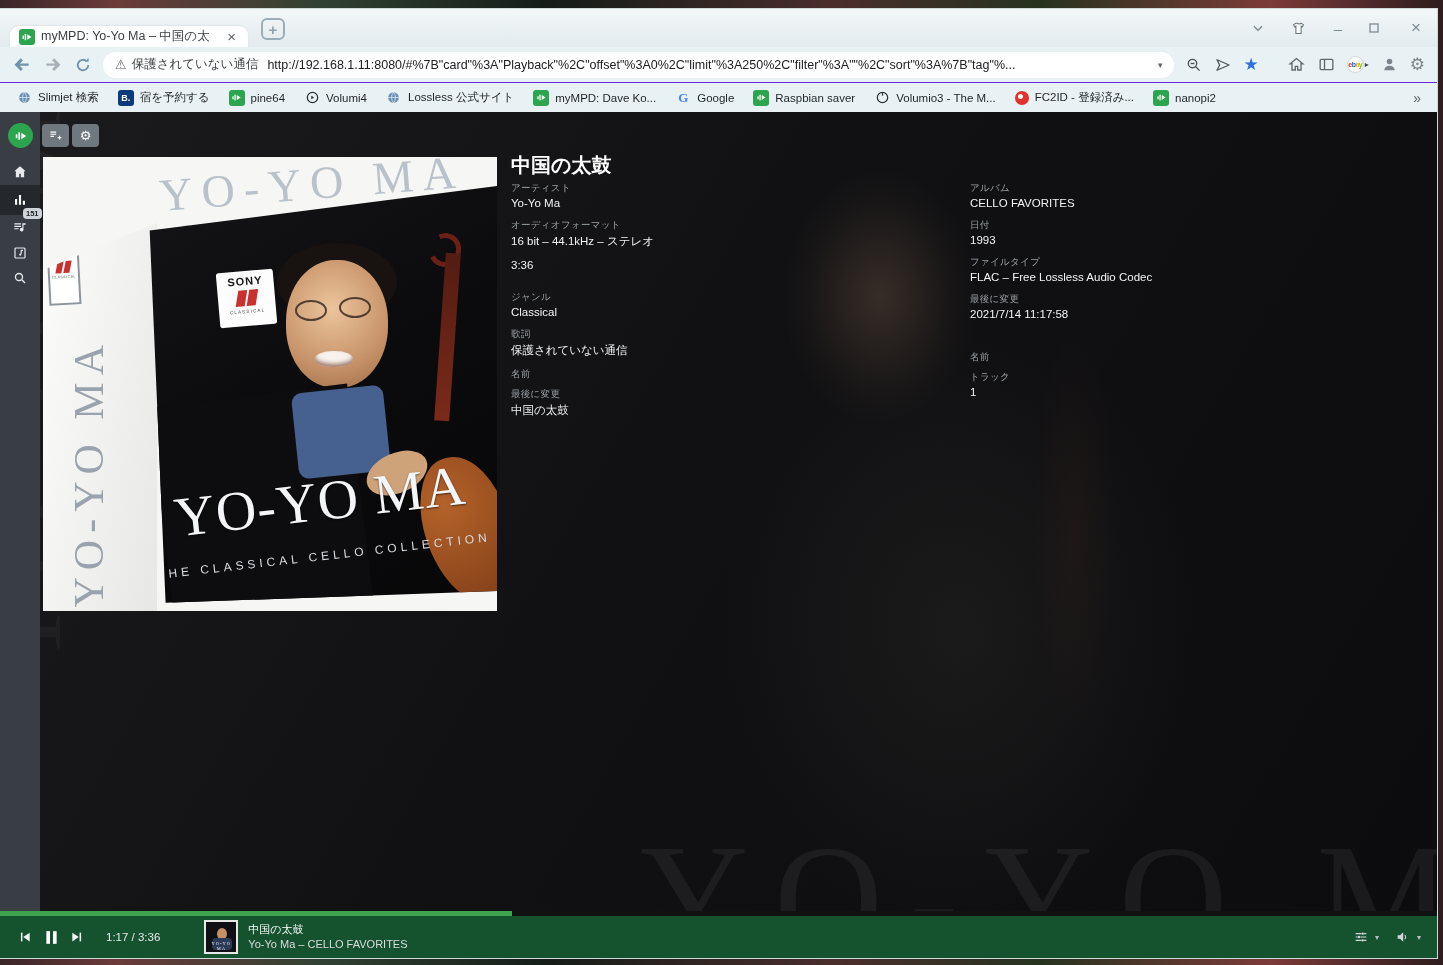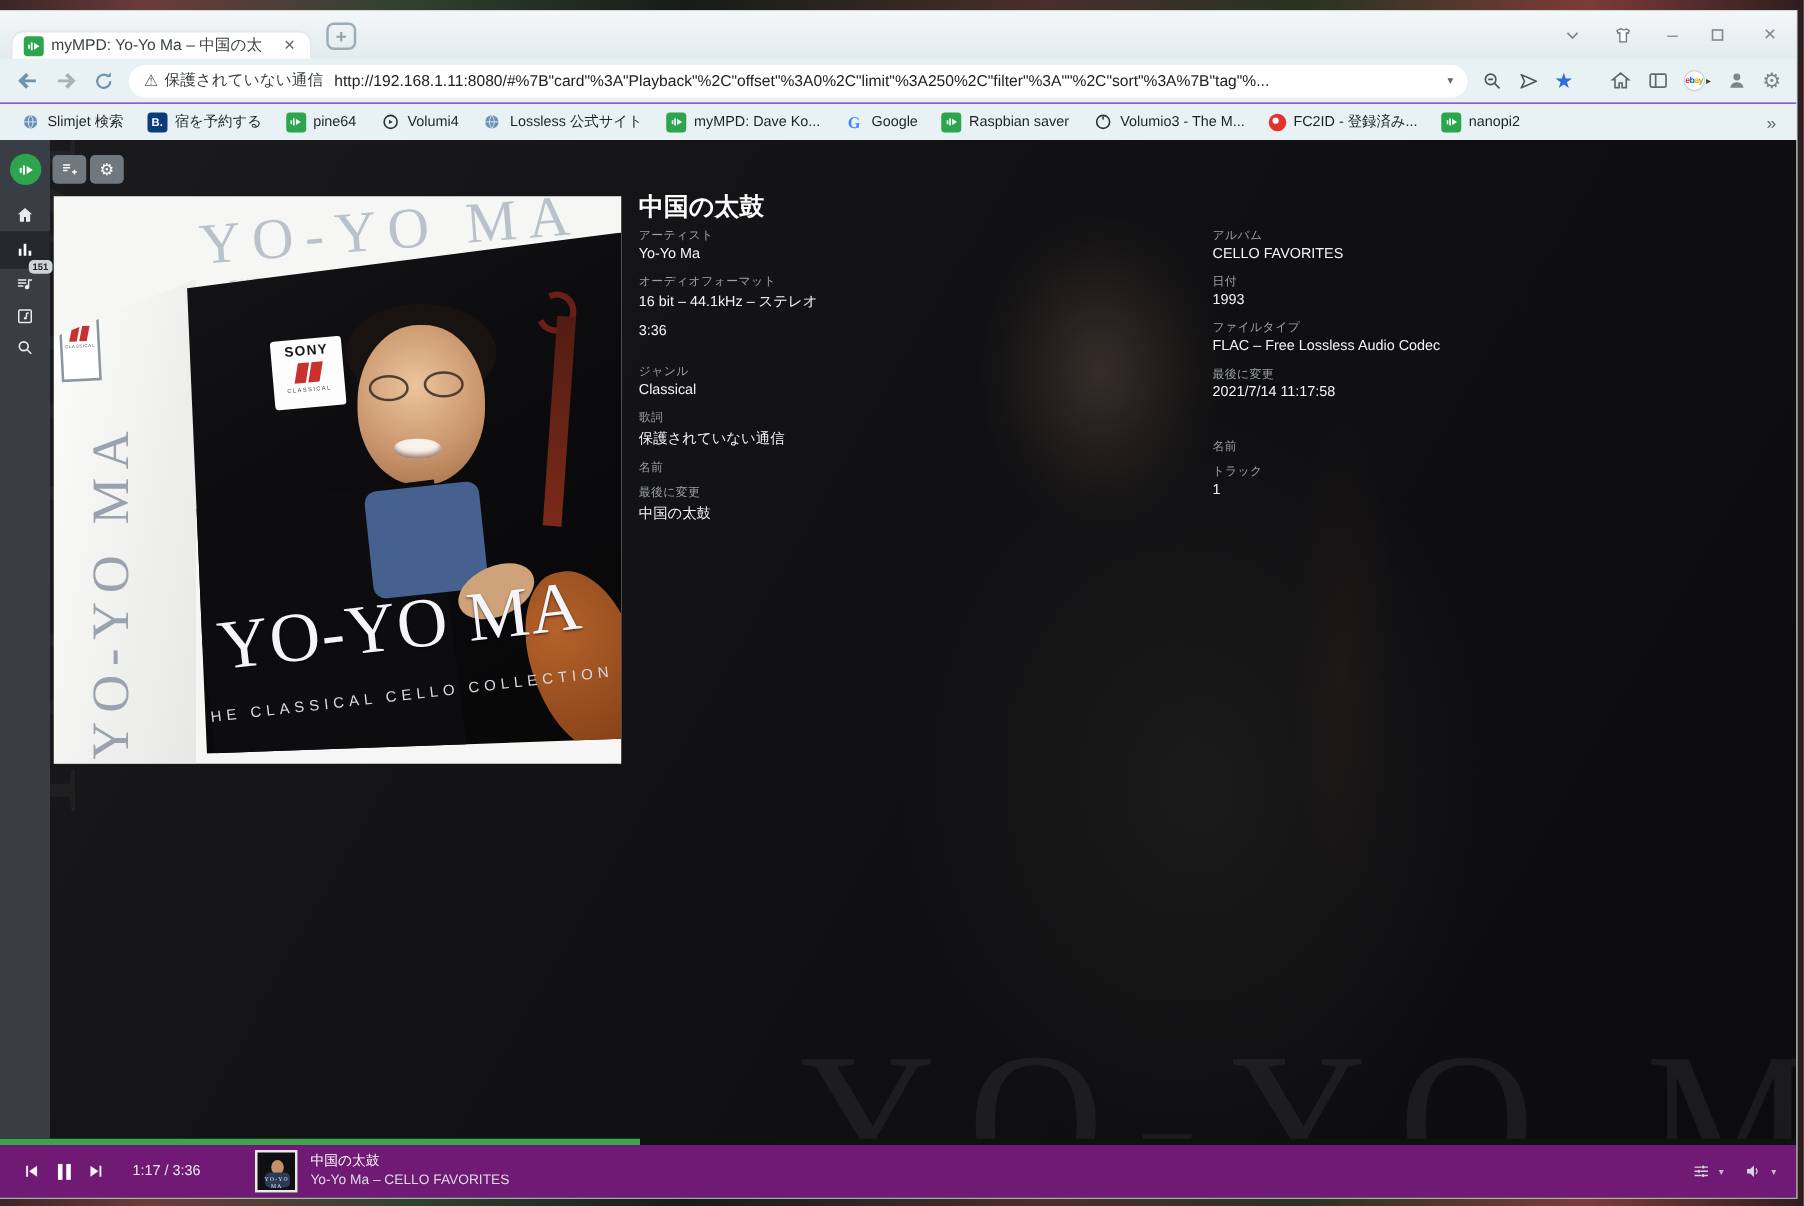--- a/index.html
+++ b/index.html
@@ -121,21 +121,21 @@
   .fields-left { left:511px; } .fields-right { left:970px; width:400px; }
   .frow { margin-bottom:10px; min-height:22px; }
   .frow.label-only { min-height:11px; margin-bottom:7px; }
   .frow.gap-top { margin-top:31px; }
   .f-label { font-size:9.5px; color:#9aa0a6; letter-spacing:.3px; }
   .f-value { font-size:11.5px; color:#f1f3f4; margin-top:2px; }
 
   
   .progress { position:absolute; left:0; top:799px; width:1437px; height:5px; background:#101113; }
   .progress-fill { height:5px; background:#3fa24c; width:35.6%; }
-  .player-bar { position:absolute; left:0; top:804px; width:1437px; height:42px; background:#701a75; display:flex; align-items:center; color:#e8eaed; }
+  .player-bar { position:absolute; left:0; top:804px; width:1437px; height:42px; background:#14532d; display:flex; align-items:center; color:#e8eaed; }
   .pb-btn { display:flex; align-items:center; justify-content:center; color:#f1f3f4; }
   .pb-prev { margin-left:14px; width:22px; } .pb-play { width:30px; } .pb-next { width:22px; }
   .pb-time { font-size:11.5px; margin-left:18px; color:#e8eaed; }
   .pb-thumb { position:relative; margin-left:44px; width:34px; height:34px; background:#101014; border:2px solid #e8e8e6; overflow:hidden; }
   .pb-thumb .t-face { position:absolute; left:11px; top:6px; width:10px; height:12px; border-radius:50%; background:#c59067; }
   .pb-thumb .t-body { position:absolute; left:6px; top:16px; width:20px; height:12px; background:#2b3b57; border-radius:4px; }
   .pb-thumb .t-text { position:absolute; left:0; bottom:1px; width:100%; text-align:center; font-size:4.5px; color:#eee;
      font-family:"Liberation Serif",serif; letter-spacing:1px; }
   .pb-info { margin-left:10px; line-height:15px; }
   .pb-track { font-size:11px; color:#fff; }

